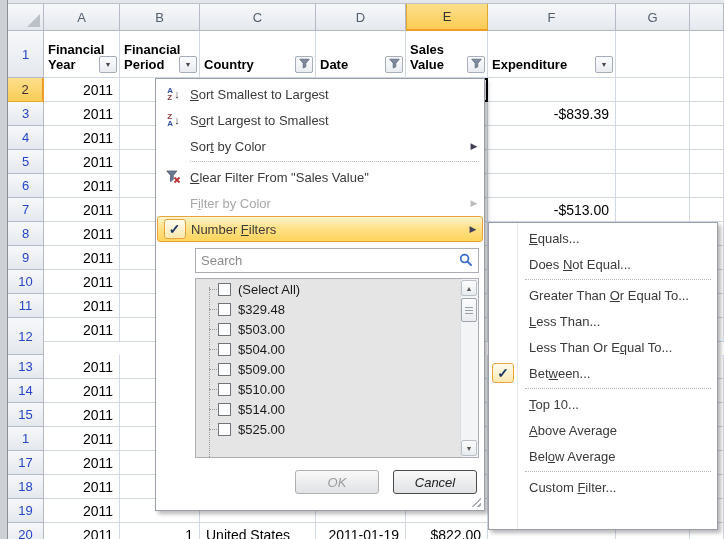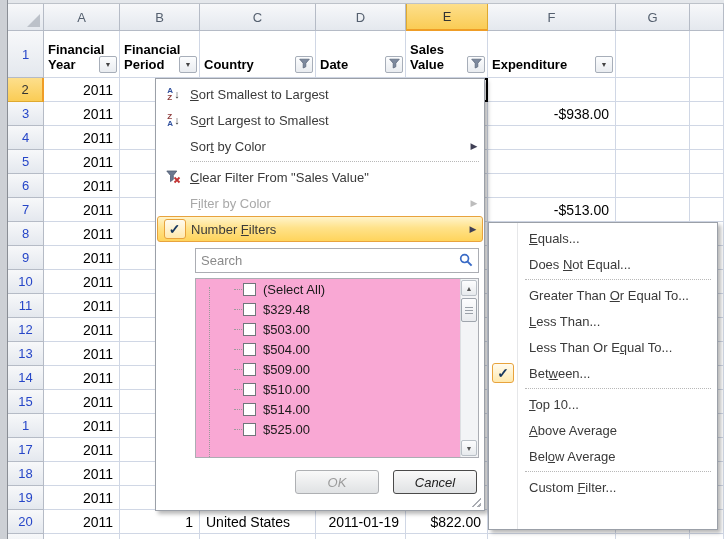--- a/index.html
+++ b/index.html
@@ -57,21 +57,21 @@
   .azic{display:flex;align-items:center;gap:1px;}
   .azc{display:flex;flex-direction:column;line-height:7px;font-size:8px;font-weight:bold;}
   .lA{color:#31519E;}.lZ{color:#8C3A3A;}
   .azarrow{font-size:11px;color:#333;}
   .search-row{position:absolute;left:39px;right:5px;top:169px;height:25px;}
   .search-input{width:100%;height:100%;box-sizing:border-box;border:1px solid #ABADB3;
          padding:0 24px 0 5px;font:13px "Liberation Sans",sans-serif;color:#444;background:#fff;}
   .search-input::placeholder{color:#8A8A8A;opacity:1;}
   .mag{position:absolute;right:5px;top:5px;width:15px;height:15px;}
   .vlist{position:absolute;left:39px;right:5px;top:199px;height:178px;border:1px solid #ABADB3;
-         background:#f9a8d4;overflow:hidden;padding-left:25px;}
+         background:#e5e5e5;overflow:hidden;}
   .vdots{position:absolute;left:13px;top:8px;height:300px;border-left:1px dotted #9A9A9A;}
   .li{height:20px;display:flex;align-items:center;padding-left:22px;position:relative;color:#1A1A1A;}
   .li::before{content:"";position:absolute;left:13px;top:10px;width:8px;border-top:1px dotted #9A9A9A;}
   .cb{width:13px;height:13px;box-sizing:border-box;border:1px solid #70757B;background:#fff;
       margin-right:7px;flex:none;}
   .vscroll{position:absolute;right:0;top:0;bottom:0;width:18px;background:#F3F4F6;
            border-left:1px solid #DDDFE2;box-sizing:border-box;}
   .sbtn{position:absolute;left:0;width:16px;height:16px;box-sizing:border-box;border:1px solid #BAC0C7;
         border-radius:2px;background:linear-gradient(#FDFDFE,#E7EAED);color:#555;font-size:7px;
         display:flex;align-items:center;justify-content:center;}
@@ -179,21 +179,21 @@
           <div class="cell" style="width: 74px; justify-content: flex-start;"></div>
           <div class="cell" style="width: 34px; justify-content: flex-start;"></div>
         </div>
         <div class="hrow drow">
           <div class="cell rowhdr" style="height: 24px;">3</div>
           <div class="cell" style="width: 76px; justify-content: flex-end;">2011</div>
           <div class="cell" style="width: 80px; justify-content: flex-end;"></div>
           <div class="cell" style="width: 116px; justify-content: flex-start;"></div>
           <div class="cell" style="width: 90px; justify-content: flex-end;"></div>
           <div class="cell" style="width: 82px; justify-content: flex-end;"></div>
-          <div class="cell" style="width: 128px; justify-content: flex-end;">-$938.00</div>
+          <div class="cell" style="width: 128px; justify-content: flex-end;">-$839.39</div>
           <div class="cell" style="width: 74px; justify-content: flex-start;"></div>
           <div class="cell" style="width: 34px; justify-content: flex-start;"></div>
         </div>
         <div class="hrow drow">
           <div class="cell rowhdr" style="height: 24px;">4</div>
           <div class="cell" style="width: 76px; justify-content: flex-end;">2011</div>
           <div class="cell" style="width: 80px; justify-content: flex-end;"></div>
           <div class="cell" style="width: 116px; justify-content: flex-start;"></div>
           <div class="cell" style="width: 90px; justify-content: flex-end;"></div>
           <div class="cell" style="width: 82px; justify-content: flex-end;"></div>
@@ -272,21 +272,21 @@
           <div class="cell" style="width: 76px; justify-content: flex-end;">2011</div>
           <div class="cell" style="width: 80px; justify-content: flex-end;"></div>
           <div class="cell" style="width: 116px; justify-content: flex-start;"></div>
           <div class="cell" style="width: 90px; justify-content: flex-end;"></div>
           <div class="cell" style="width: 82px; justify-content: flex-end;"></div>
           <div class="cell" style="width: 128px; justify-content: flex-end;"></div>
           <div class="cell" style="width: 74px; justify-content: flex-start;"></div>
           <div class="cell" style="width: 34px; justify-content: flex-start;"></div>
         </div>
         <div class="hrow drow">
-          <div class="cell rowhdr" style="height: 24px;">12</div>
+          <div class="cell rowhdr" style="height: 37px;">12</div>
           <div class="cell" style="width: 76px; justify-content: flex-end;">2011</div>
           <div class="cell" style="width: 80px; justify-content: flex-end;"></div>
           <div class="cell" style="width: 116px; justify-content: flex-start;"></div>
           <div class="cell" style="width: 90px; justify-content: flex-end;"></div>
           <div class="cell" style="width: 82px; justify-content: flex-end;"></div>
           <div class="cell" style="width: 128px; justify-content: flex-end;"></div>
           <div class="cell" style="width: 74px; justify-content: flex-start;"></div>
           <div class="cell" style="width: 34px; justify-content: flex-start;"></div>
         </div>
         <div class="hrow drow">

